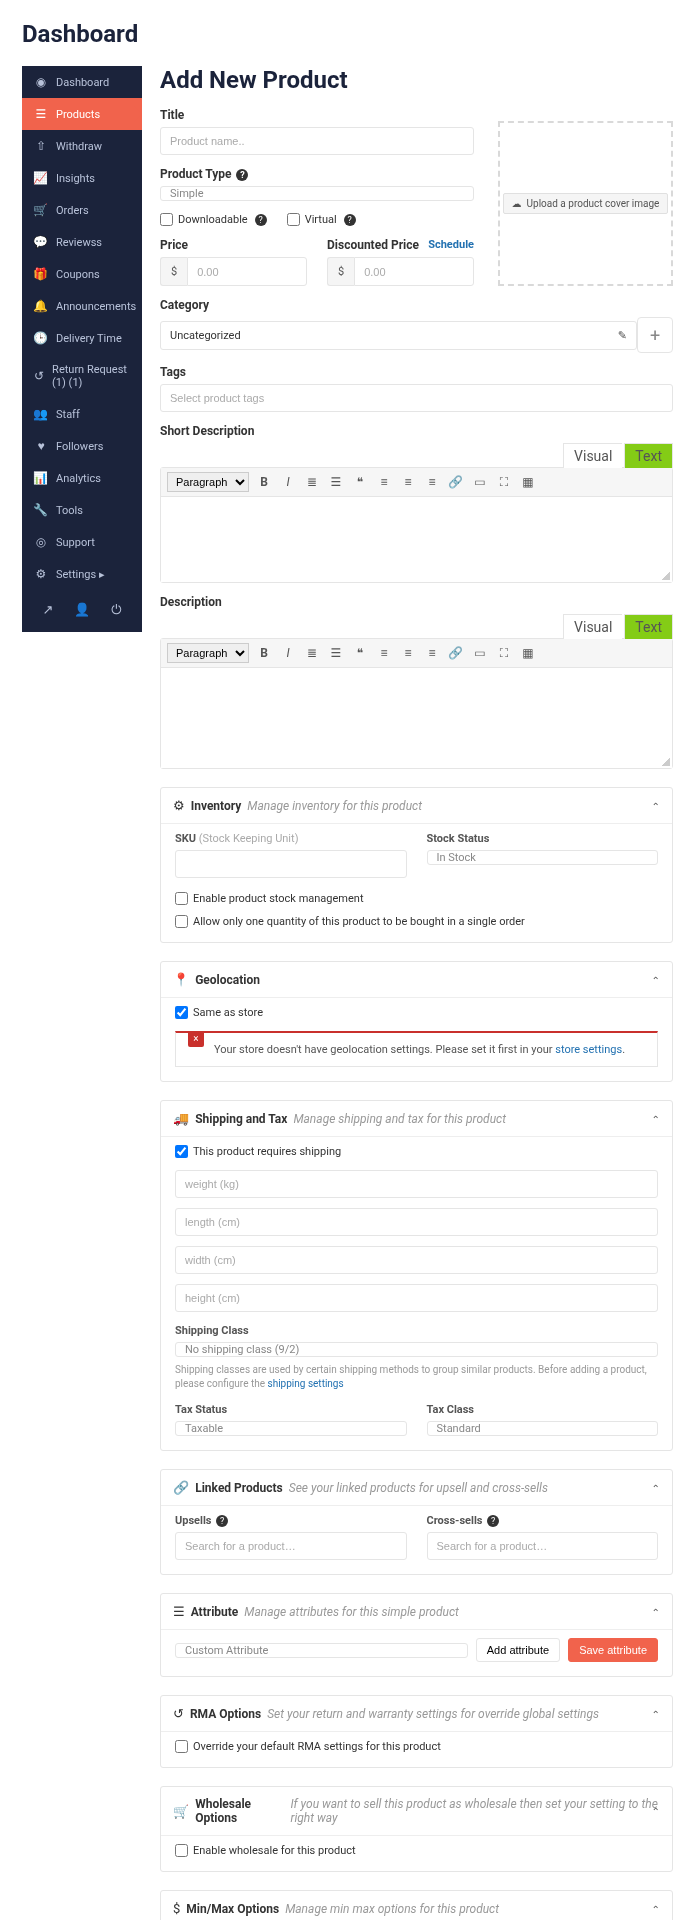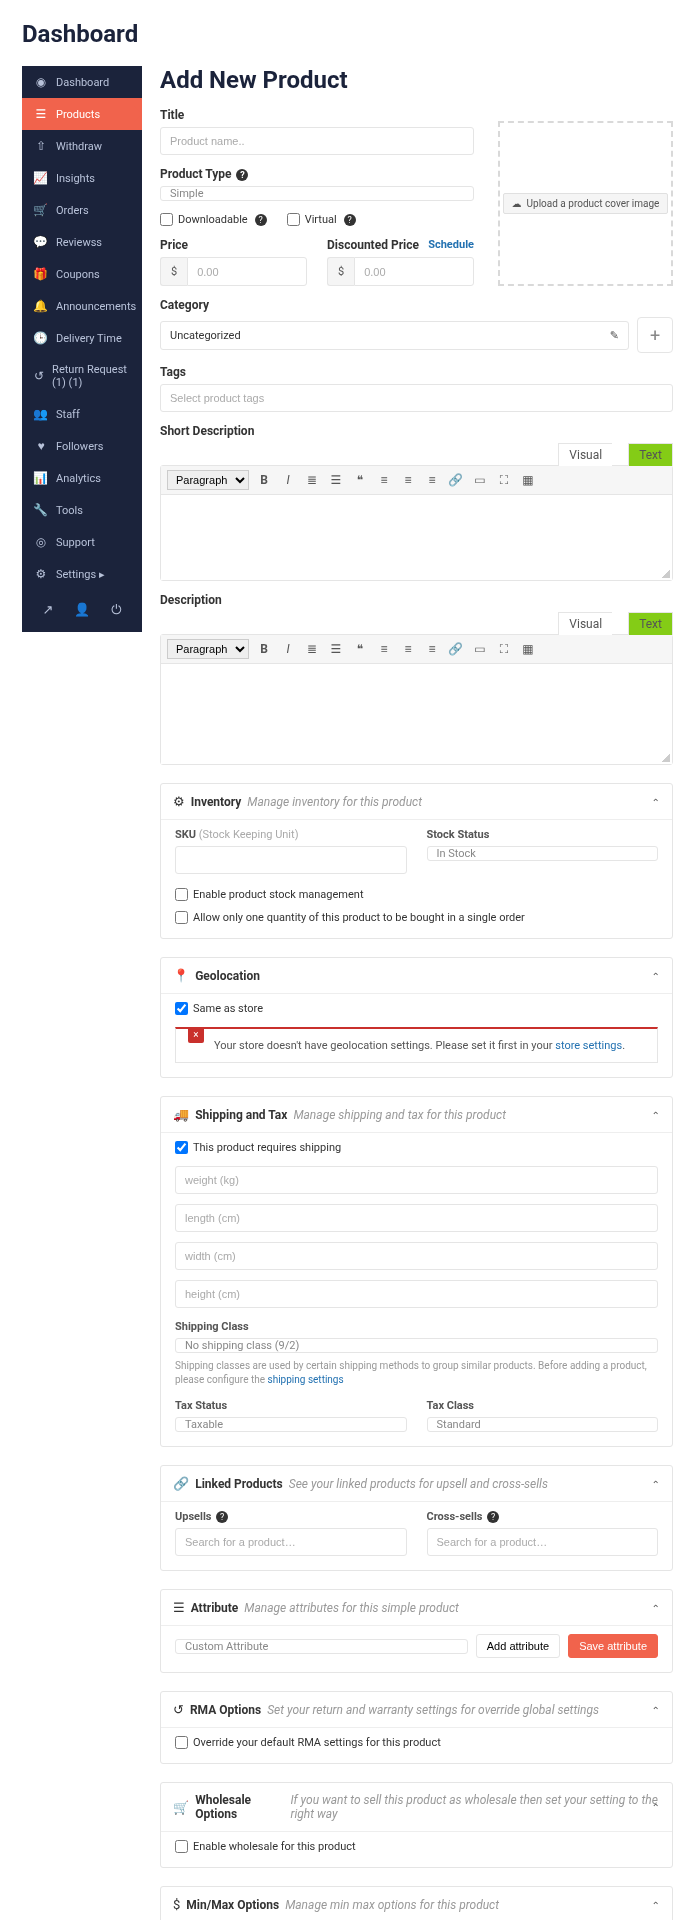--- a/index.html
+++ b/index.html
@@ -30,26 +30,26 @@
   .field-group { margin-bottom:12px; }
   .price-row { display:flex; gap:20px; }
   .price-row > div { flex:1; }
   .input-group { display:flex; }
   .input-prefix { background:#f5f5f5; border:1px solid #e5e5e5; border-right:none; padding: 7px 10px; font-size:11px; color:#555; border-radius:3px 0 0 3px; }
   .input-group input { border-radius:0 3px 3px 0; }
   .link-sched { color:#2271b1; font-size:11px; float:right; cursor:pointer; }
   .chk-row { display:flex; gap:20px; }
   .chk { display:flex; align-items:center; gap:5px; font-size:11px; color:#333; }
   .chk input { width:13px; height:13px; }
-  .cat-row { display:flex; align-items:center; gap:8px; }
+  .cat-row { display:flex; align-items:center; gap:0; }
   .cat-display { flex:1; border:1px solid #e5e5e5; padding: 7px 9px; font-size:11px; border-radius:3px; display:flex; justify-content:space-between; align-items:center; }
   .plus-btn { width:36px; height:36px; border:1px solid #e5e5e5; border-radius:4px; display:flex; align-items:center; justify-content:center; font-size:18px; color:#888; cursor:pointer; }
   
   .editor { border:1px solid #e5e5e5; border-radius:3px; }
-  .ed-tabs { display:flex; justify-content:flex-end; gap:16px; font-size:12px; }
+  .ed-tabs { display:flex; justify-content:flex-end; gap:2px; font-size:14px; }
   .ed-tab { padding:4px 10px; border:1px solid #e5e5e5; border-bottom:none; margin-bottom:-1px; background:#fff; color:#555; cursor:pointer; }
   .ed-tab:first-child { border-right:none; }
   .ed-tab.active { background:#84cc16; }
   .ed-toolbar { background:#f6f6f6; border-bottom:1px solid #e5e5e5; padding:4px 6px; display:flex; gap:6px; align-items:center; flex-wrap:wrap; }
   .ed-toolbar select { border:1px solid #ccc; font-size:11px; padding:2px 4px; }
   .ed-btn { width:18px; height:18px; display:flex; align-items:center; justify-content:center; font-size:12px; color:#555; cursor:pointer; border-radius:2px; }
   .ed-body { min-height:85px; background:#fff; position:relative; }
   .ed-body::after { content:""; position:absolute; right:2px; bottom:2px; width:8px; height:8px; background:linear-gradient(135deg, transparent 50%, #ccc 50%); }
   .ed-body-lg { min-height:100px; }
   

